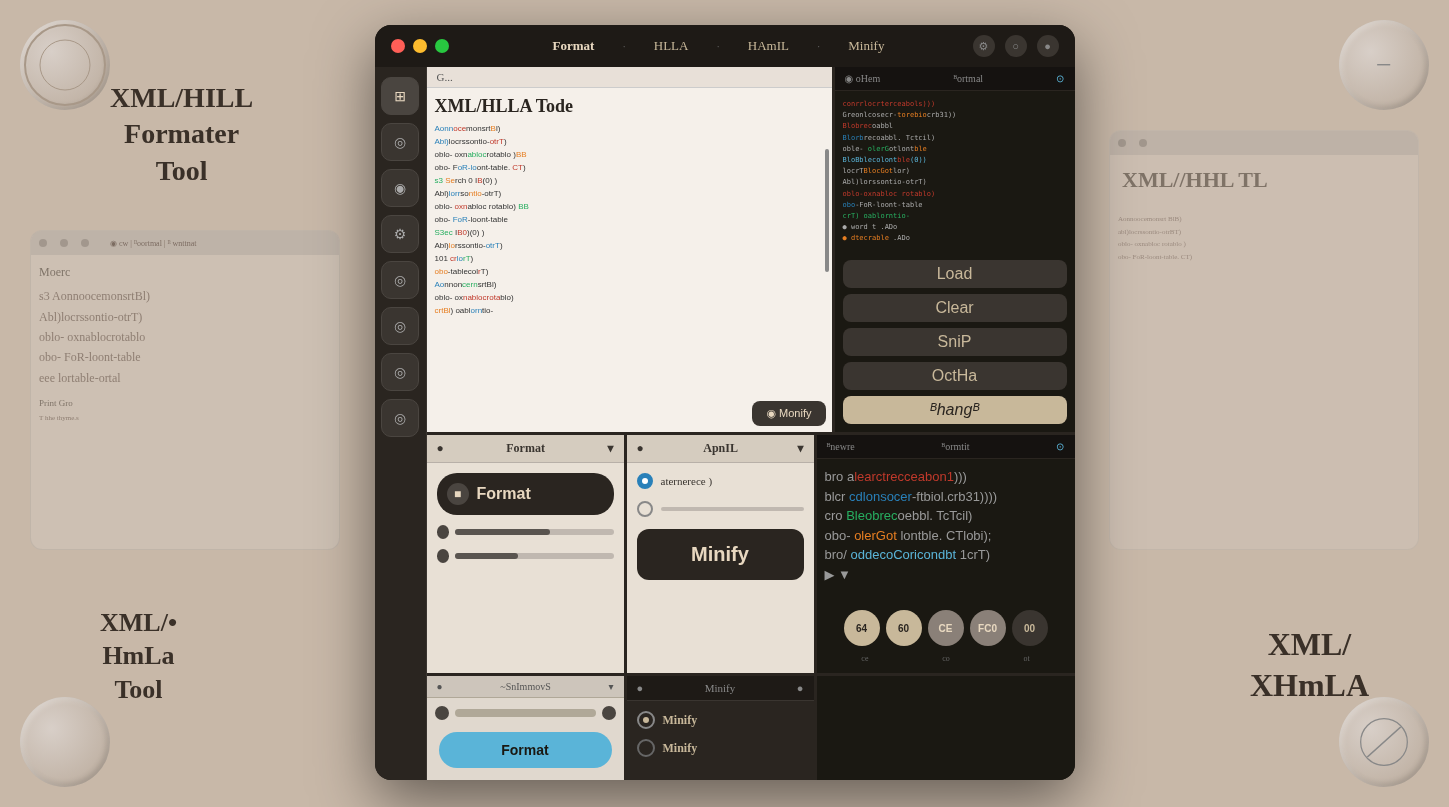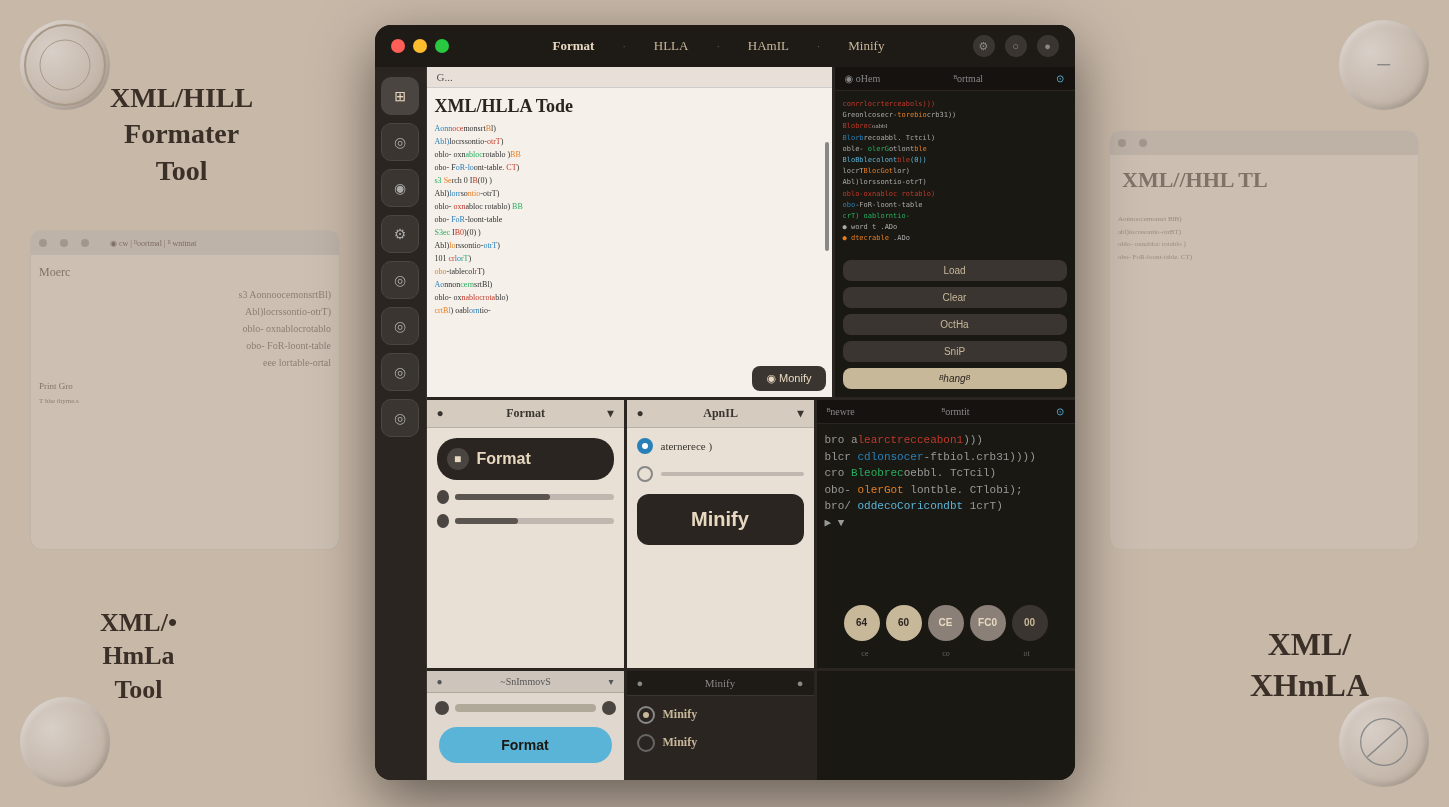--- a/index.html
+++ b/index.html
@@ -249,21 +249,21 @@
       font-size: 18px;
       font-weight: bold;
       color: #2a2520;
       margin-bottom: 6px;
       font-family: Georgia, serif;
     }
     .code-lines {
       font-size: 8px;
       line-height: 1.5;
       color: #333;
-      font-family: Liberation Serif, serif;
+      font-family: Liberation Sans, sans-serif;
     }
     .code-line { margin: 1px 0; }
     .code-red { color: #c0392b; }
     .code-blue { color: #2980b9; }
     .code-green { color: #27ae60; }
     .code-orange { color: #e67e22; }
 
     .editor-footer {
       padding: 6px;
       display: flex;
@@ -312,21 +312,21 @@
       display: flex;
       flex-direction: column;
       gap: 6px;
     }
     .output-btn {
       background: #3a3530;
       color: #c8b89a;
       border: none;
       border-radius: 8px;
       padding: 5px 10px;
-      font-size: 10px;
+      font-size: 16px;
       cursor: pointer;
       text-align: center;
     }
     .output-btn.accent {
       background: #c8b89a;
       color: #2a2520;
       font-style: italic;
     }
 
     
@@ -573,23 +573,23 @@
       align-items: center;
       justify-content: space-between;
       border-bottom: 1px solid #2a2520;
     }
     .output-bottom-body {
       flex: 1;
       padding: 8px;
       overflow: hidden;
     }
     .output-bottom-code {
-      font-size: 11px;
+      font-size: 13px;
       line-height: 1.5;
-      font-family: Liberation Mono, monospace;
+      font-family: Liberation Sans, sans-serif;
       color: #999;
     }
     .output-bottom-btns {
       padding: 8px;
       display: flex;
       flex-direction: column;
       gap: 6px;
     }
     .btn-row {
       display: flex;
@@ -702,21 +702,21 @@
 
 <div class="ghost-window-left">
   <div class="ghost-title-bar">
     <div class="ghost-dot"></div>
     <div class="ghost-dot"></div>
     <div class="ghost-dot"></div>
     <span style="font-size:8px; color:rgba(80,60,50,0.6); margin-left:8px;">◉ cw | ᴮoortmal | ᴮ wnttnat</span>
   </div>
   <div class="ghost-content">
     <div style="font-size:12px; margin-bottom:4px; color:rgba(50,40,30,0.5);">Moerc</div>
-    <div style="font-size:10px; color: rgba(80,60,50,0.5); line-height: 1.7; text-align: right;">
+    <div style="font-size:12px; color: rgba(80,60,50,0.5); line-height: 1.7;">
       s3 AonnoocemonsrtBl)<br>
       Abl)locrssontio-otrT)<br>
       oblo- oxnablocrotablo<br>
       obo- FoR-loont-table<br>
       eee lortable-ortal
     </div>
     <div style="margin-top: 8px; font-size:9px; color:rgba(50,40,30,0.5);">Print Gro</div>
     <div style="font-size:7px; color: rgba(80,60,50,0.5); margin-top:2px;">
       T hhe thyme.s
     </div>
@@ -813,38 +813,38 @@
         <div class="output-panel">
           <div class="output-header">
             <span>◉ oHem</span>
             <span>ᴮortmal</span>
             <span style="color:#5ab4d8;">⊙</span>
           </div>
           <div class="output-body">
             <div class="output-code-lines">
               <div style="color:#c0392b;">conrrlocrterceabols)))</div>
               <div>Greonlcosecr-<span style="color:#e67e22;">torebio</span>crb31))</div>
-              <div style="color:#c0392b;">Blobrec<span style="color:#aaa;font-family:Liberation Serif, serif;">oabbl</span></div>
+              <div style="color:#c0392b;">Blobrec<span style="color:#aaa;">oabbl</span></div>
               <div><span style="color:#2980b9;">Blorb</span>recoabbl. Tctcil)</div>
               <div>oble- <span style="color:#27ae60;">olerG</span>otlont<span style="color:#e67e22;">ble</span></div>
               <div style="color:#5ab4d8;">BloBblecolont<span style="color:#c0392b;">ble</span>(0))</div>
               <div>locrT<span style="color:#e67e22;">BlocGot</span>lor)</div>
               <div>Abl)lorssontio-otrT)</div>
               <div style="color:#c0392b;">oblo-oxnabloc rotablo)</div>
               <div><span style="color:#2980b9;">obo</span>-FoR-loont-table</div>
               <div style="color:#27ae60;">crT) oablorntio-</div>
               <div>● word  t  .ADo</div>
               <div style="color:#e67e22;">● dtecrable <span style="color:#aaa;">.ADo</span></div>
             </div>
           </div>
           <div class="output-actions">
             <button class="output-btn">Load</button>
             <button class="output-btn">Clear</button>
+            <button class="output-btn">SniP</button>
             <button class="output-btn">OctHa</button>
-            <button class="output-btn">SniP</button>
             <button class="output-btn accent">ᴮhangᴮ</button>
           </div>
         </div>
       </div>
 
       <div class="panels-row-bottom">
 
         <div class="format-panel">
           <div class="format-header">
             <span>●</span>

